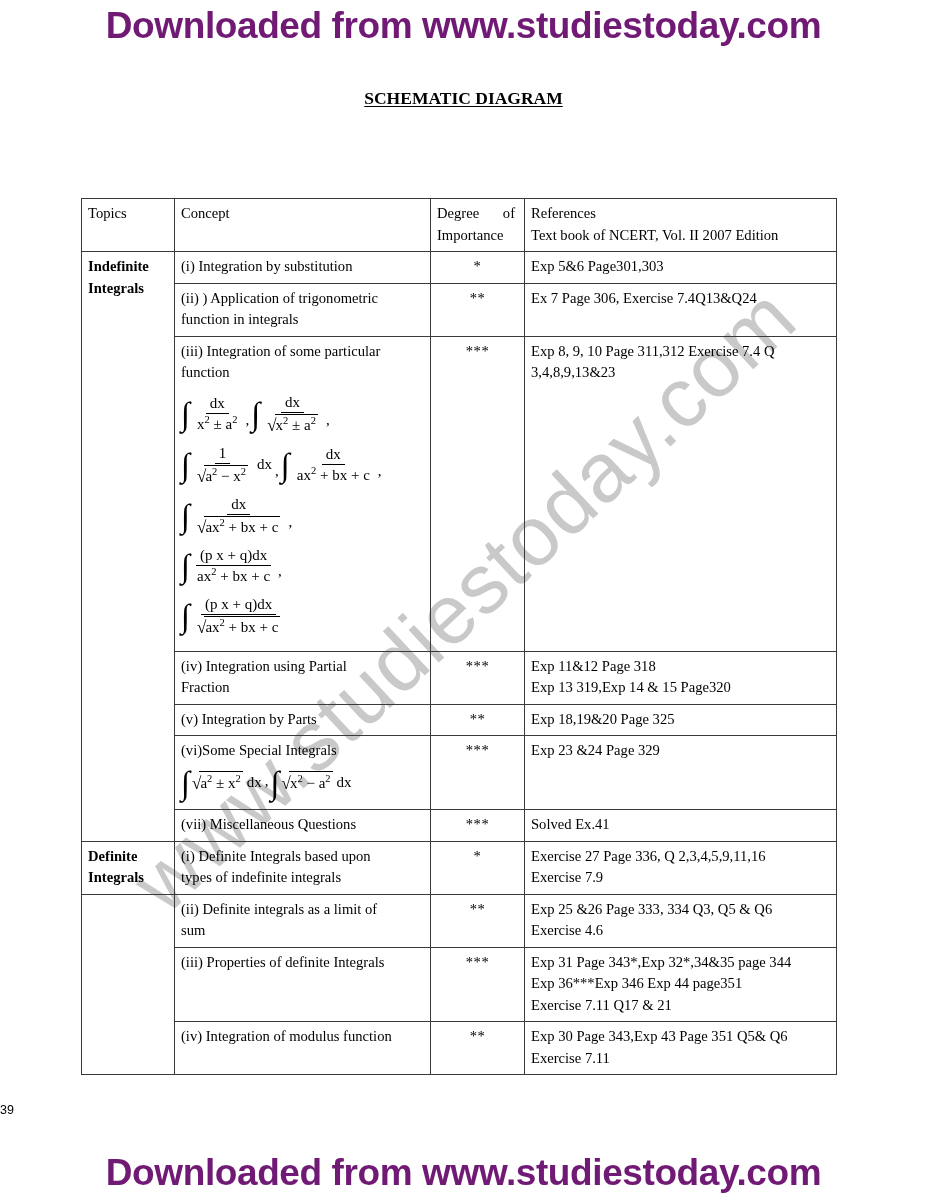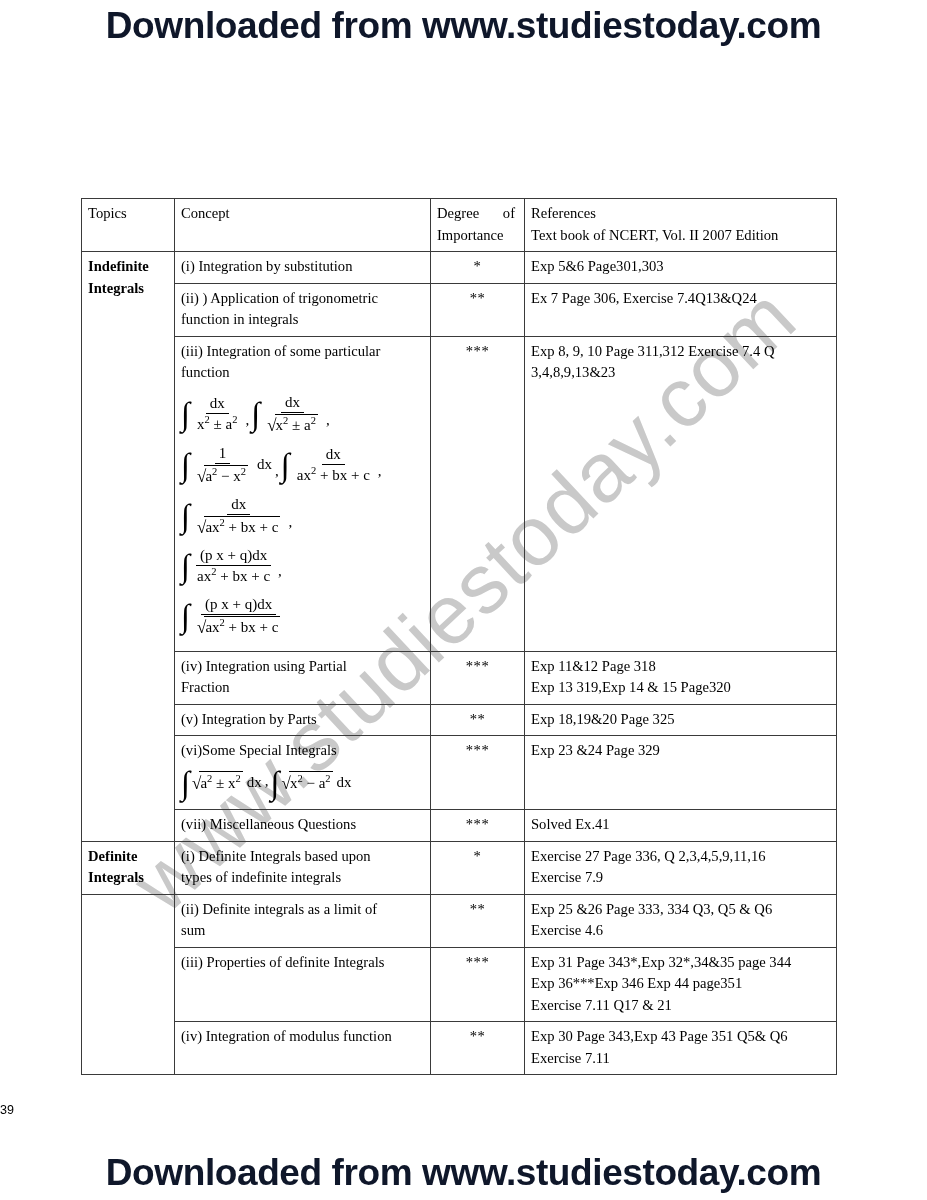--- a/index.html
+++ b/index.html
@@ -15,21 +15,21 @@
     font-family: "Liberation Serif", serif;
     color: #000000;
   }
 
   
   .promo {
     position: absolute;
     left: 0;
     width: 927px;
     text-align: center;
-    color: #0f172a;
+    color: #701a75;
     font-family: "Liberation Sans", sans-serif;
     font-weight: bold;
     font-size: 37px;
     letter-spacing: -0.4px;
     white-space: nowrap;
     z-index: 6;
   }
   .promo-top { top: 5px; }
   .promo-bottom { top: 1152px; }
 
@@ -189,20 +189,21 @@
   }
 </style>
 </head>
 <body>
 
 <div class="watermark">www.studiestoday.com</div>
 
 <div class="promo promo-top">Downloaded from www.studiestoday.com</div>
 
 <div class="head-block">
+  <div class="h-sub">SCHEMATIC DIAGRAM</div>
 </div>
 
 <div class="tbl-wrap">
 <table class="sch">
   <colgroup>
     <col class="c-topic">
         <col class="c-concept">
         <col class="c-degree">
         <col class="c-ref">
   </colgroup>

